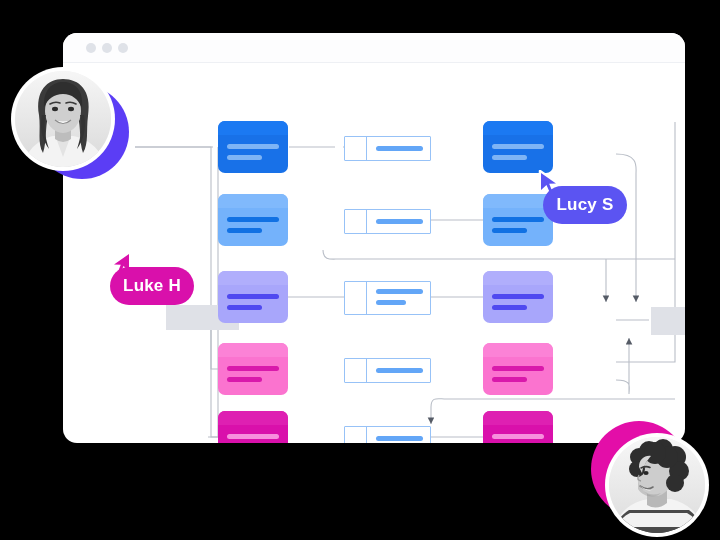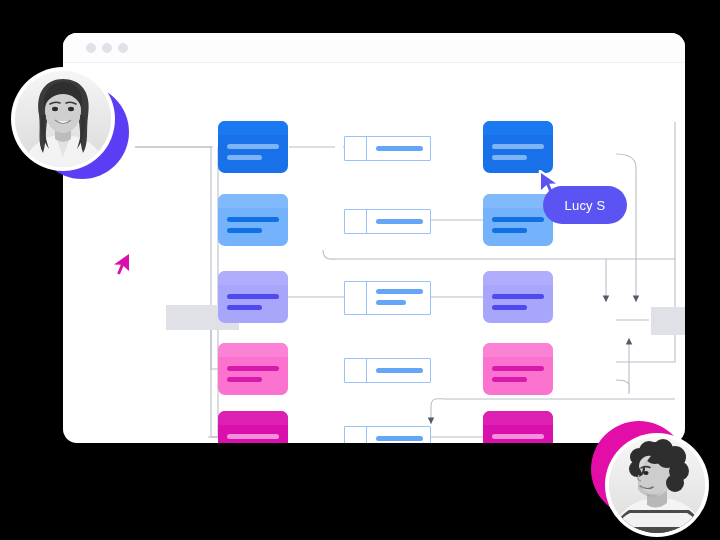--- a/index.html
+++ b/index.html
@@ -66,21 +66,21 @@
   .mid.two .mbar.m2{left:31px;top:18px;width:30px;}
 
   
   .grey{position:absolute;background:#dfe1e7;}
   .grey.left {left:103px;top:243px;width:73px;height:25px;}
   .grey.right{left:588px;top:245px;width:57px;height:28px;}
 
   
   .pill{
     position:absolute;border-radius:999px;color:#fff;
-    font-size:13px;font-weight:400;letter-spacing:.2px;
+    font-size:17px;font-weight:700;letter-spacing:.2px;
     display:flex;align-items:center;justify-content:center;
     white-space:nowrap;
   }
   .pill.lucy{left:543px;top:186px;width:84px;height:38px;background:#5b54f2;}
   .pill.luke{left:110px;top:267px;width:84px;height:38px;background:#d910ab;}
   .cursor{position:absolute;width:0;height:0;}
   .cursor svg{position:absolute;left:0;top:0;}
 
   
   .avatar{position:absolute;border-radius:50%;overflow:hidden;}
@@ -246,20 +246,23 @@
   </div>
   <div class="pill lucy">
     <span>Lucy S</span>
   </div>
 
   <div class="cursor" style="left:104px;top:251px;">
     <svg width="28" height="30" viewBox="0 0 28 30">
       <path d="M26,1 L26,22 L20,16.5 L16,26 L11,23.5 L15,14.5 L7,14 Z" fill="#ffffff" stroke="#ffffff" stroke-width="2.5" stroke-linejoin="round"></path>
       <path d="M25,3 L25,20 L19.5,15 L15.8,23.5 L13.2,22.4 L16.8,13.8 L10,13.4 Z" fill="#d910ab"></path>
     </svg>
+  </div>
+  <div class="pill luke">
+    <span>Luke H</span>
   </div>
 
   <div style="position:absolute;left:11px;top:67px;width:118px;height:118px;">
     <div class="blob" style="left:24px;top:18px;width:94px;height:94px;background:#5b3df5;"></div>
     <div class="av-ring" style="left:0;top:0;width:104px;height:104px;"></div>
     <div class="avatar" style="left:4px;top:4px;width:96px;height:96px;background:#f2f2f2;">
       <svg class="photo" viewBox="0 0 96 96" preserveAspectRatio="xMidYMid slice">
         <defs>
           <linearGradient id="gw" x1="0" y1="0" x2="0" y2="1">
             <stop offset="0" stop-color="#f6f6f6"></stop>

